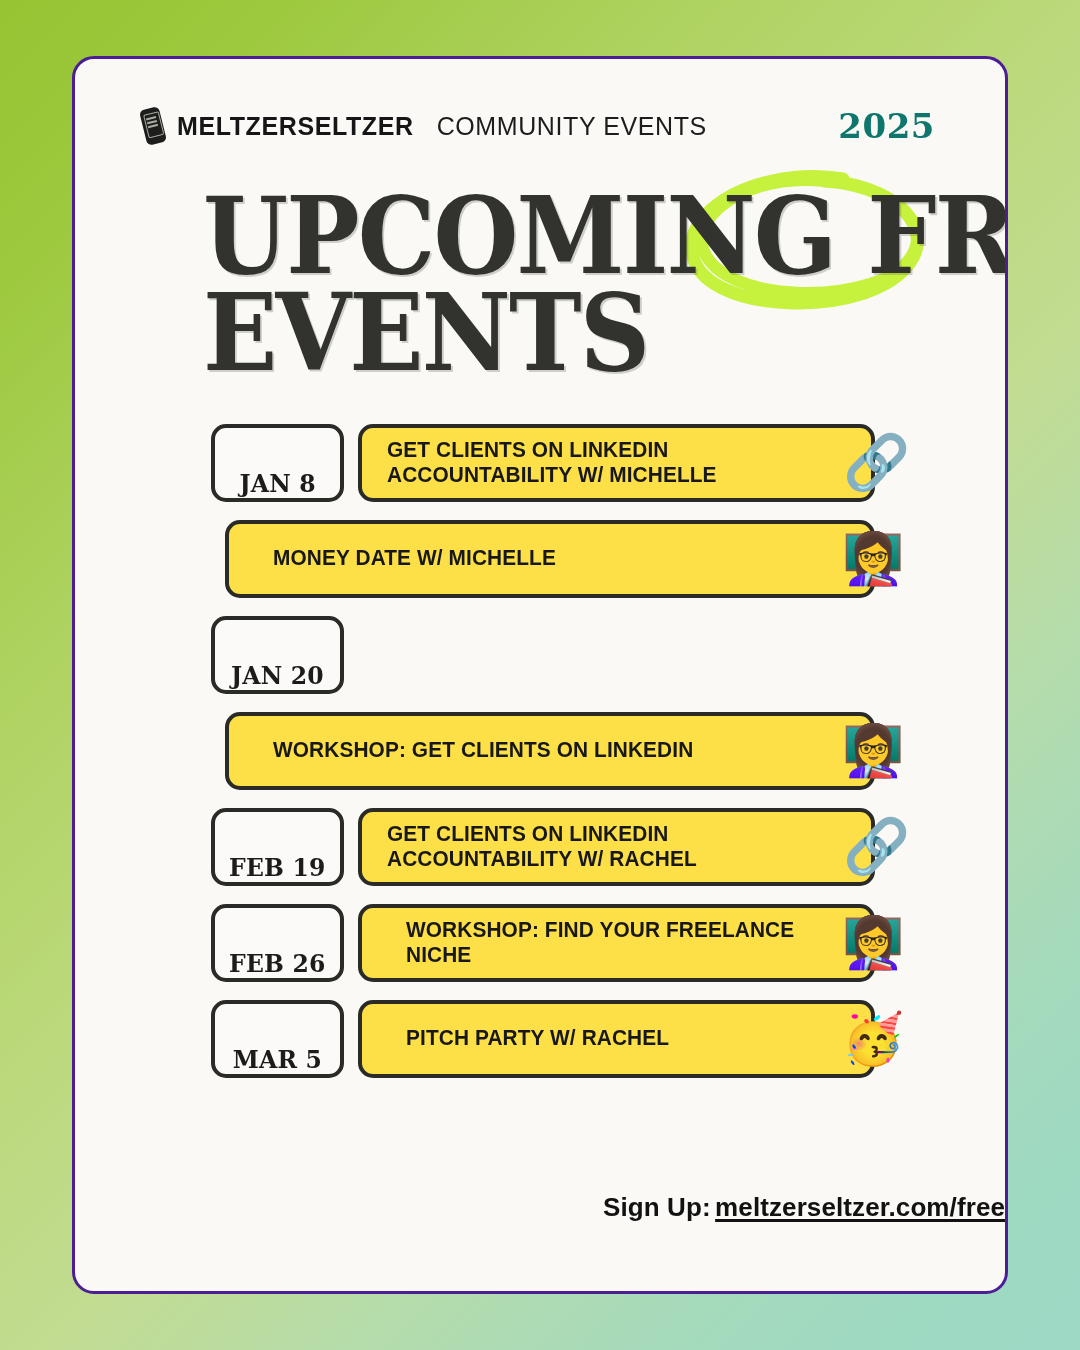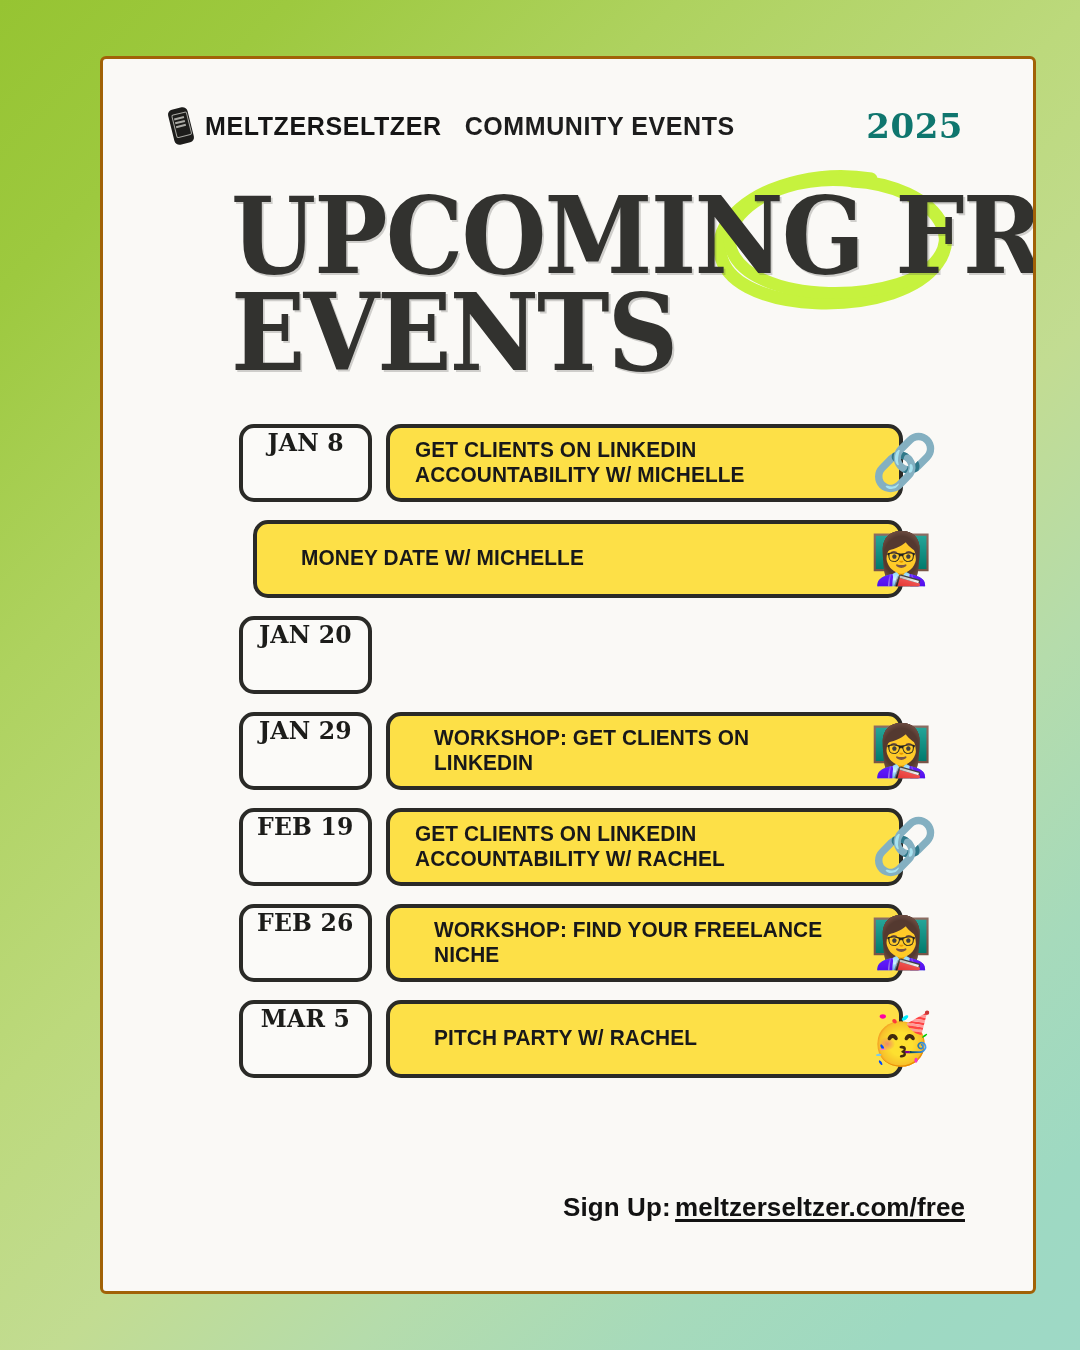--- a/index.html
+++ b/index.html
@@ -27,24 +27,23 @@
   }
 
   
   #poster-card {
     position: absolute;
     left: 72px;
     top: 56px;
     width: 936px;
     height: 1238px;
     background: #faf9f6;
-    border: 3px solid #a16207;
-    border-radius: 6px;
+    border: 3px solid #4c1d95;
+    border-radius: 22px;
     overflow: hidden;
-    margin-left: 28px;
   }
 
   
   #poster-header {
     position: absolute;
     left: 0;
     top: 44px;
     width: 100%;
     height: 46px;
     display: flex;
@@ -96,21 +95,21 @@
 
   #brand-name {
     font-size: 25px;
     font-weight: 700;
     letter-spacing: 0.6px;
     color: #161616;
     white-space: nowrap;
   }
   #brand-tagline {
     font-size: 25px;
-    font-weight: 700;
+    font-weight: 400;
     letter-spacing: 0.6px;
     color: #1d1d1d;
     white-space: nowrap;
     margin-left: 9px;
   }
 
   #poster-year {
     margin-left: auto;
     font-family: "DejaVu Serif", serif;
     font-size: 34px;
@@ -171,21 +170,21 @@
     position: relative;
   }
 
   .event-date-box {
     width: 133px;
     flex: none;
     border: 4px solid #2a2a27;
     border-radius: 15px;
     background: #fbfaf8;
     display: flex;
-    align-items: flex-start;
+    align-items: flex-end;
     justify-content: center;
   }
   .event-date-text {
     font-family: "DejaVu Serif", serif;
     font-size: 25px;
     font-weight: 700;
     letter-spacing: 0.2px;
     color: #1c1c1a;
     transform: scaleX(0.94);
     white-space: nowrap;
@@ -226,21 +225,20 @@
     user-select: none;
   }
   .event-emoji.emoji-link { font-size: 54px; right: -40px; }
 
   
   #poster-footer {
     position: absolute;
     left: 0;
     bottom: 68px;
     width: 100%;
-    padding-right: 68px;
     text-align: right;
   }
   #signup-label {
     font-size: 26px;
     font-weight: 700;
     color: #121212;
     letter-spacing: 0.1px;
   }
   #signup-url {
     font-size: 26px;
@@ -290,23 +288,20 @@
           <div class="event-title-text">MONEY DATE W/ MICHELLE</div>
           <span class="event-emoji">👩‍🏫</span>
         </div>
       </div>
       <div class="event-row">
         <div class="event-date-box">
           <span class="event-date-text">JAN 20</span>
         </div>
       </div>
       <div class="event-row">
-        <div class="event-date-box">
-          <span class="event-date-text">JAN 29</span>
-        </div>
         <div class="event-title-box centered-pad">
           <div class="event-title-text">WORKSHOP: GET CLIENTS ON LINKEDIN</div>
           <span class="event-emoji">👩‍🏫</span>
         </div>
       </div>
       <div class="event-row">
         <div class="event-date-box">
           <span class="event-date-text">FEB 19</span>
         </div>
         <div class="event-title-box">

